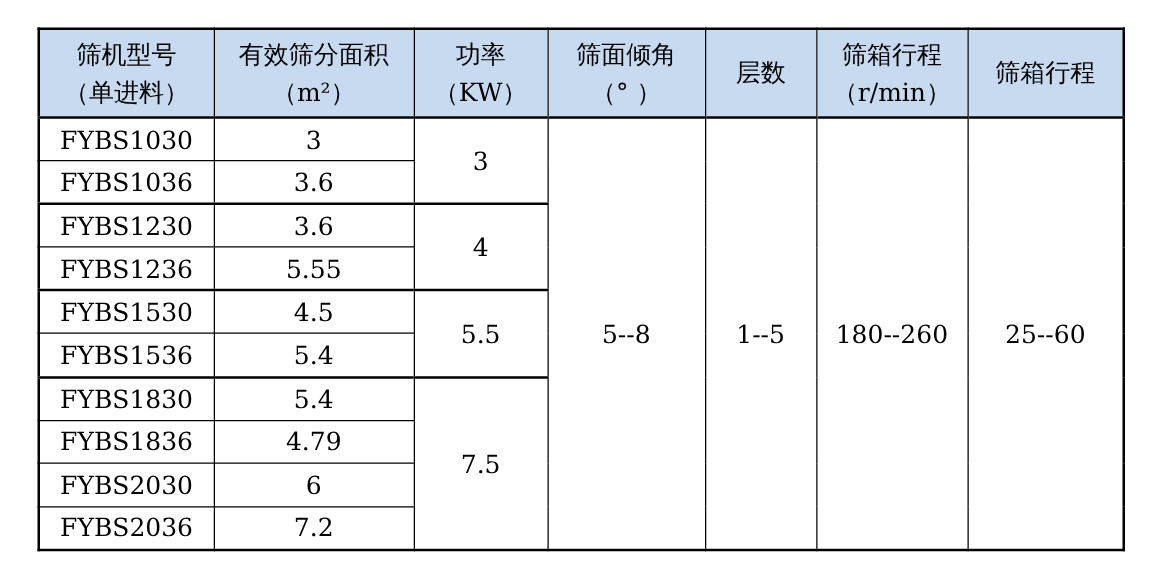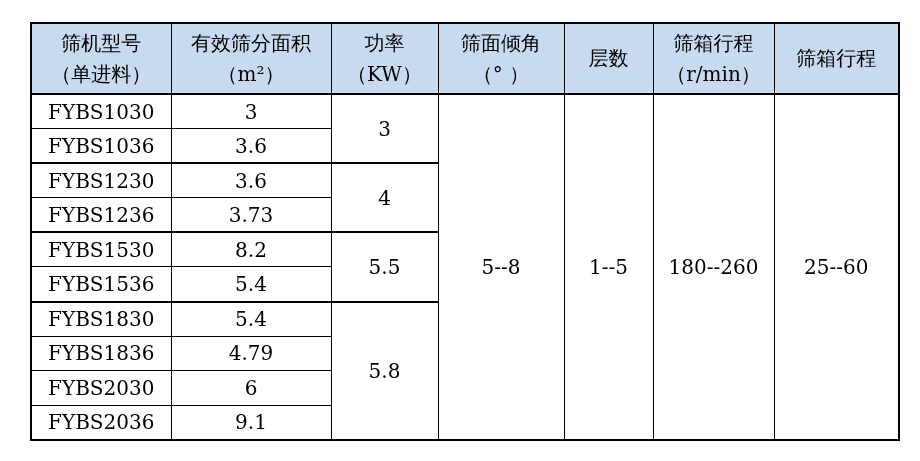--- a/index.html
+++ b/index.html
@@ -93,43 +93,43 @@
         <td class="group-end">FYBS1036</td>
         <td class="group-end">3.6</td>
       </tr>
       <tr>
         <td>FYBS1230</td>
         <td>3.6</td>
         <td rowspan="2" class="group-end">4</td>
       </tr>
       <tr>
         <td class="group-end">FYBS1236</td>
-        <td class="group-end">3.73</td>
+        <td class="group-end">5.55</td>
       </tr>
       <tr>
         <td>FYBS1530</td>
-        <td>8.2</td>
+        <td>4.5</td>
         <td rowspan="2" class="group-end">5.5</td>
       </tr>
       <tr>
         <td class="group-end">FYBS1536</td>
         <td class="group-end">5.4</td>
       </tr>
       <tr>
         <td>FYBS1830</td>
         <td>5.4</td>
-        <td rowspan="4">5.8</td>
+        <td rowspan="4">7.5</td>
       </tr>
       <tr>
         <td>FYBS1836</td>
         <td>4.79</td>
       </tr>
       <tr>
         <td>FYBS2030</td>
         <td>6</td>
       </tr>
       <tr>
         <td>FYBS2036</td>
-        <td>9.1</td>
+        <td>7.2</td>
       </tr>
     </tbody>
   </table>
 </div>
 
 </body></html>

